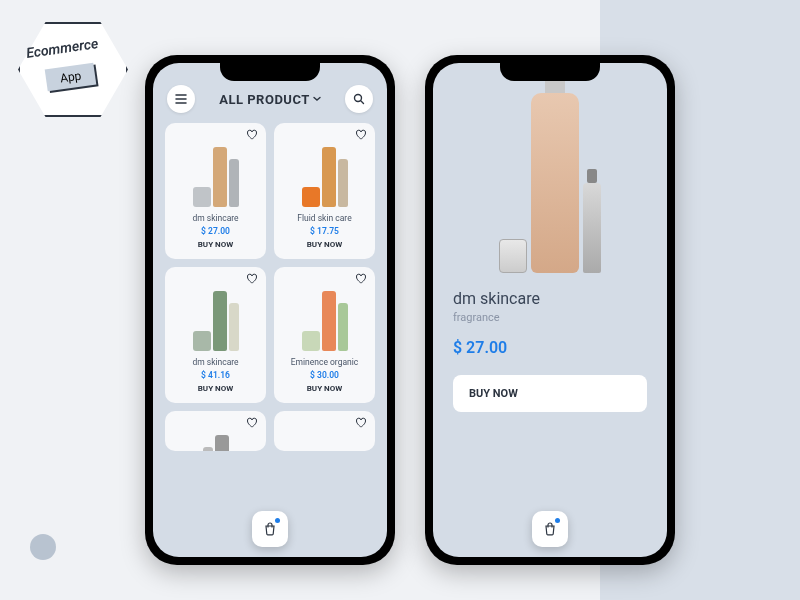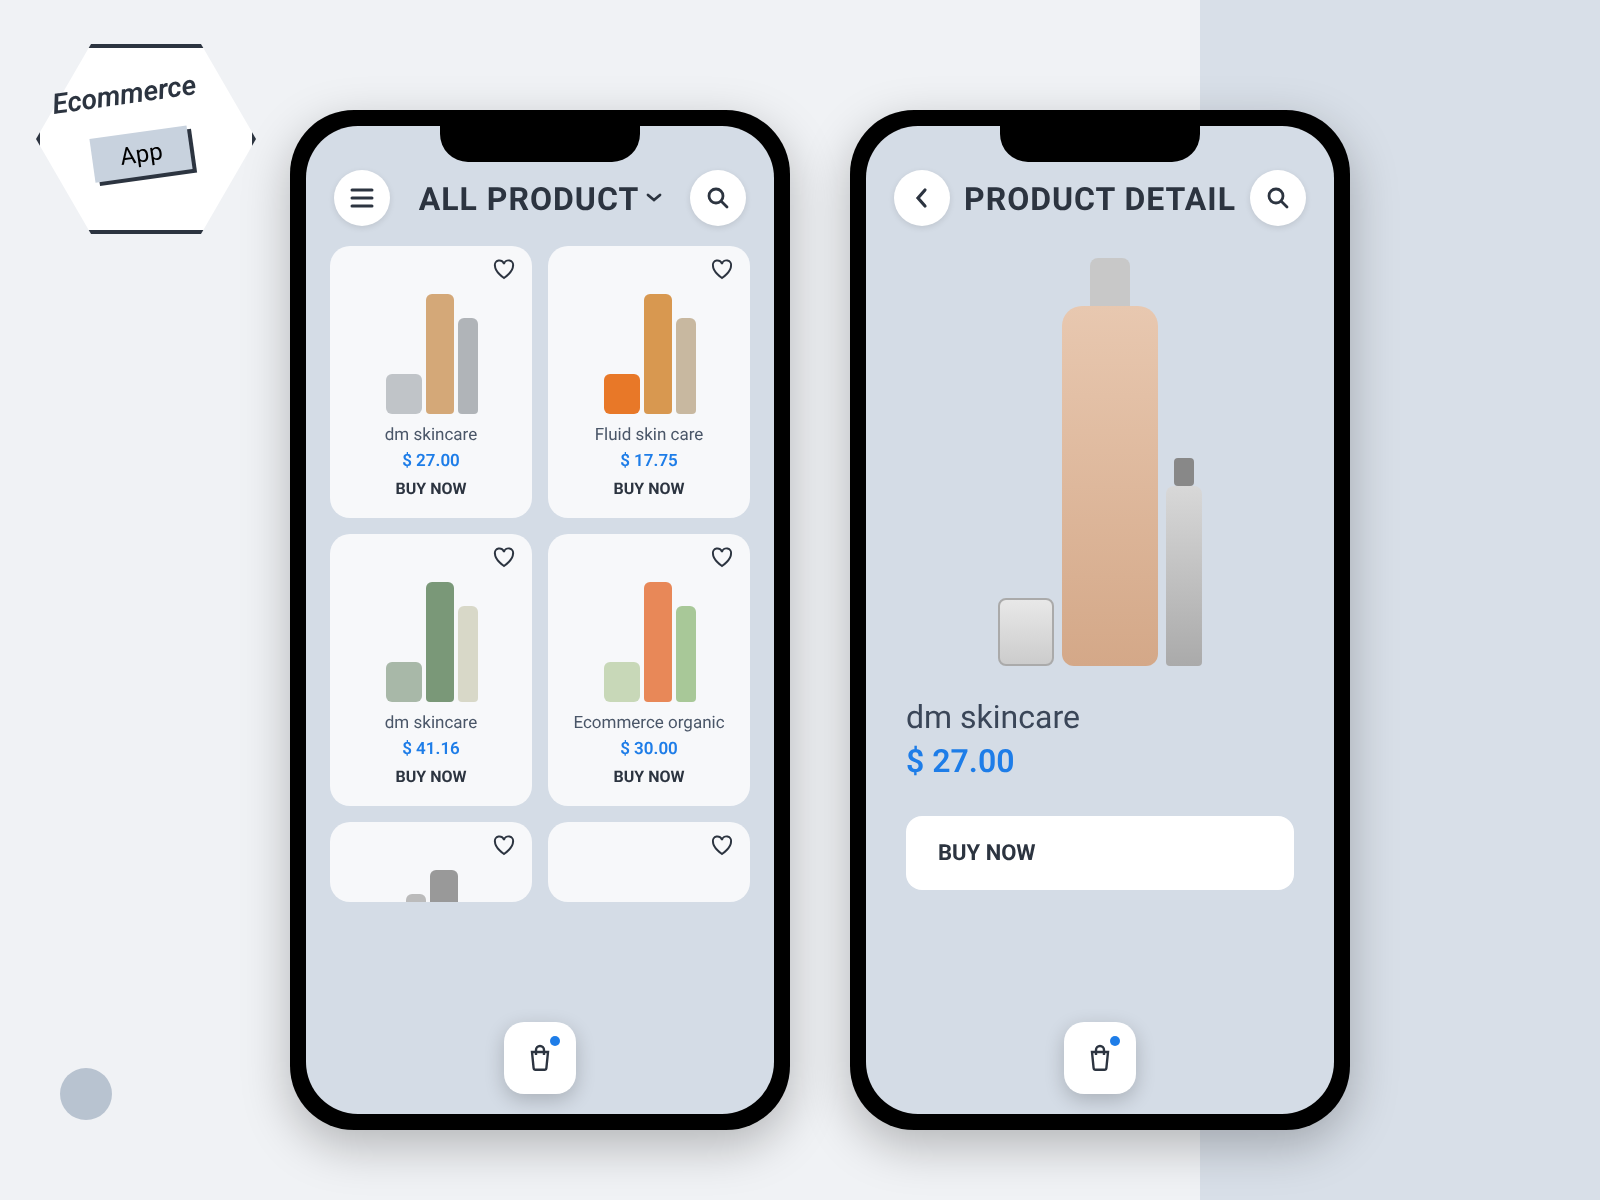--- a/index.html
+++ b/index.html
@@ -9,21 +9,21 @@
 .hex{width:110px;height:95px;background:#fff;border:2px solid #2c3440;clip-path:polygon(25% 0%,75% 0%,100% 50%,75% 100%,25% 100%,0% 50%);position:relative}
 .badge-title{position:absolute;top:18px;left:8px;font-size:14px;font-weight:600;font-style:italic;color:#2c3440;transform:rotate(-8deg)}
 .badge-sub{position:absolute;top:44px;left:28px;background:#c8d2de;padding:4px 14px;font-size:12px;transform:rotate(-8deg);box-shadow:2px 2px 0 #2c3440}
 .dot{position:absolute;bottom:40px;left:30px;width:26px;height:26px;border-radius:50%;background:#b8c3d0}
 .phones{position:absolute;top:55px;left:145px;display:flex;gap:30px;z-index:3}
 .phone{width:250px;height:510px;background:#000;border-radius:32px;padding:8px;box-shadow:0 8px 24px rgba(0,0,0,.25);position:relative}
 .notch{position:absolute;top:8px;left:50%;transform:translateX(-50%);width:100px;height:18px;background:#000;border-radius:0 0 14px 14px;z-index:5}
 .screen{width:100%;height:100%;background:#d4dce6;border-radius:26px;overflow:hidden;position:relative}
 .topbar{display:flex;align-items:center;justify-content:space-between;padding:22px 14px 10px}
 .circ-btn{width:28px;height:28px;border-radius:50%;background:#fff;display:flex;align-items:center;justify-content:center;cursor:pointer;box-shadow:0 1px 3px rgba(0,0,0,.1)}
-.top-title{font-size:16px;font-weight:700;letter-spacing:.5px;color:#2c3440;display:flex;align-items:center;gap:3px}
+.top-title{font-size:13px;font-weight:700;letter-spacing:.5px;color:#2c3440;display:flex;align-items:center;gap:3px}
 .grid{display:grid;grid-template-columns:1fr 1fr;gap:8px;padding:0 12px}
 .card{background:#f7f8fa;border-radius:10px;padding:8px 8px 10px;text-align:center;position:relative}
 .fav{position:absolute;top:6px;right:8px;cursor:pointer}
 .pimg{height:72px;display:flex;align-items:flex-end;justify-content:center;gap:2px;margin:4px 0 6px}
 .bottle{border-radius:3px 3px 2px 2px}
 .b1{width:10px;height:48px}.b2{width:14px;height:60px}.b4{width:18px;height:20px;border-radius:3px}
 .pname{font-size:8.5px;color:#4a5668;margin-bottom:3px}
 .price{font-size:8.5px;font-weight:600;color:#1e7de8;margin-bottom:4px}
 .buy{font-size:8px;font-weight:700;color:#2c3440;cursor:pointer}
 .cart-btn{position:absolute;bottom:10px;left:50%;transform:translateX(-50%);width:36px;height:36px;background:#fff;border-radius:10px;display:flex;align-items:center;justify-content:center;box-shadow:0 3px 10px rgba(0,0,0,.2);cursor:pointer;z-index:6}
@@ -127,21 +127,21 @@
       <div class="fav">
               <svg width="12" height="12" viewBox="0 0 12 12">
                 <path d="M6 10S1.5 7 1.5 4A2.3 2.3 0 016 3a2.3 2.3 0 014.5 1c0 3-4.5 6-4.5 6z" stroke="#2c3440" stroke-width="1" fill="none"></path>
               </svg>
             </div>
       <div class="pimg">
         <div class="bottle b4" style="background:#c8d8b8"></div>
         <div class="bottle b2" style="background:#e88858"></div>
         <div class="bottle b1" style="background:#a8c898"></div>
       </div>
-      <div class="pname">Ecommerce organic</div>
+      <div class="pname">Eminence organic</div>
       <div class="price">$ 30.00</div>
       <div class="buy">BUY NOW</div>
     </div>
           <div class="card" style="height:40px;overflow:hidden">
     <div class="fav">
               <svg width="12" height="12" viewBox="0 0 12 12">
                 <path d="M6 10S1.5 7 1.5 4A2.3 2.3 0 016 3a2.3 2.3 0 014.5 1c0 3-4.5 6-4.5 6z" stroke="#2c3440" stroke-width="1" fill="none"></path>
               </svg>
             </div>
     <div class="pimg">
@@ -163,41 +163,28 @@
             <path d="M6 6.5V4a2 2 0 014 0v2.5" stroke="#2c3440" stroke-width="1.2" fill="none"></path>
           </svg>
         <div class="cart-dot"></div>
       </div>
     </div>
   </div>
 
   <div class="phone">
     <div class="notch"></div>
     <div class="screen">
-      <div class="topbar">
-        <div class="circ-btn">
-          <svg width="10" height="12" viewBox="0 0 10 12">
-              <path d="M6.5 2L3 6l3.5 4" stroke="#2c3440" stroke-width="1.6" fill="none" stroke-linecap="round"></path>
-            </svg>
-        </div>
-        <div class="top-title">PRODUCT DETAIL</div>
-        <div class="circ-btn">
-          <svg width="12" height="12" viewBox="0 0 12 12">
-              <circle cx="5" cy="5" r="3.5" stroke="#2c3440" stroke-width="1.4" fill="none"></circle>
-              <path d="M8 8l2.5 2.5" stroke="#2c3440" stroke-width="1.4" stroke-linecap="round"></path>
-            </svg>
-        </div>
-      </div>
       <div class="detail-img">
         <div class="db1"></div>
           <div class="db2"></div>
           <div class="db3"></div>
       </div>
       <div class="detail-info">
         <div class="dname">dm skincare</div>
+        <div class="dcat">fragrance</div>
         <div class="dprice">$ 27.00</div>
         <div class="dbuy">BUY NOW</div>
       </div>
       <div class="cart-btn">
         <svg width="16" height="16" viewBox="0 0 16 16">
             <path d="M4 5h8l-.8 8a1 1 0 01-1 .9H5.8a1 1 0 01-1-.9L4 5z" stroke="#2c3440" stroke-width="1.2" fill="none"></path>
             <path d="M6 6.5V4a2 2 0 014 0v2.5" stroke="#2c3440" stroke-width="1.2" fill="none"></path>
           </svg>
         <div class="cart-dot"></div>
       </div>

